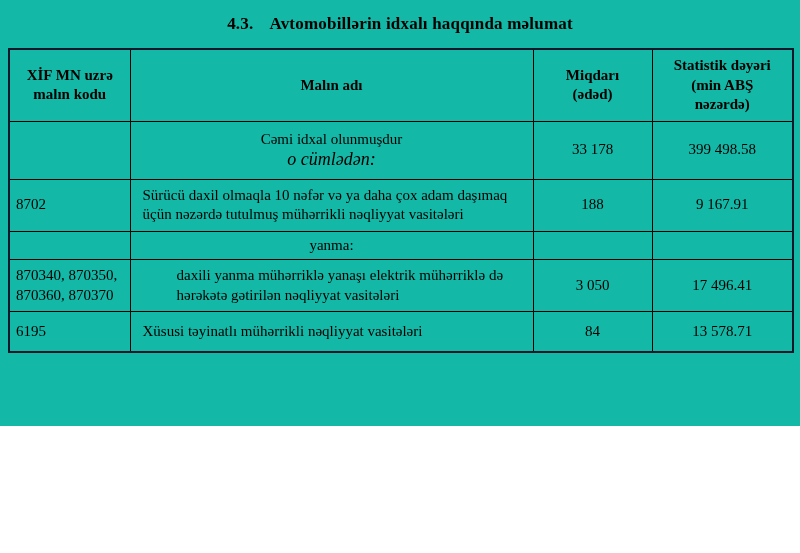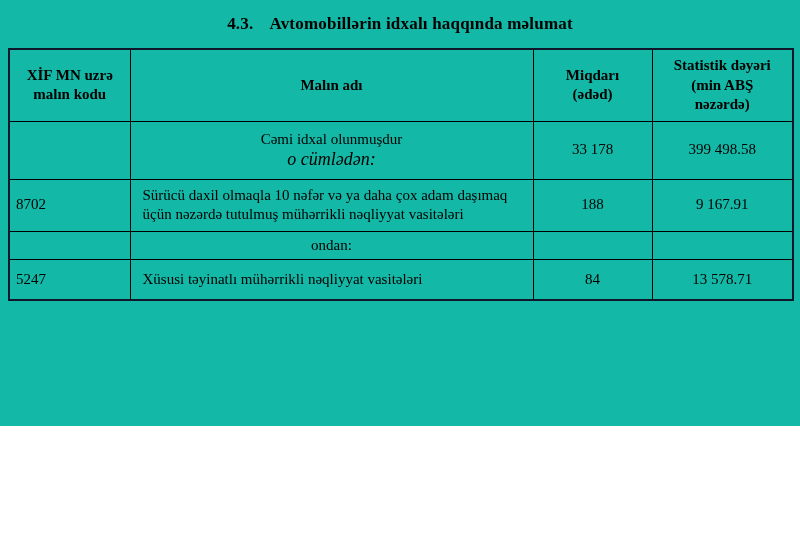--- a/index.html
+++ b/index.html
@@ -110,27 +110,35 @@
           <td class="cell-code">8702</td>
           <td class="cell-name align-left">
             <div class="name-main">Sürücü daxil olmaqla 10 nəfər və ya daha çox adam daşımaq üçün nəzərdə tutulmuş mühərrikli nəqliyyat vasitələri</div>
           </td>
           <td class="cell-qty">188</td>
           <td class="cell-val">9 167.91</td>
         </tr>
         <tr class="label">
           <td class="cell-code"></td>
           <td class="cell-name align-center">
-            <div class="name-main">ondan:</div>
+            <div class="name-main">yanma:</div>
           </td>
           <td class="cell-qty"></td>
           <td class="cell-val"></td>
         </tr>
         <tr class="normal">
-          <td class="cell-code">5247</td>
+          <td class="cell-code">870340, 870350, 870360, 870370</td>
+          <td class="cell-name align-indent">
+            <div class="name-main">daxili yanma mühərriklə yanaşı elektrik mühərriklə də hərəkətə gətirilən nəqliyyat vasitələri</div>
+          </td>
+          <td class="cell-qty">3 050</td>
+          <td class="cell-val">17 496.41</td>
+        </tr>
+        <tr class="normal">
+          <td class="cell-code">6195</td>
           <td class="cell-name align-left">
             <div class="name-main">Xüsusi təyinatlı mühərrikli nəqliyyat vasitələri</div>
           </td>
           <td class="cell-qty">84</td>
           <td class="cell-val">13 578.71</td>
         </tr>
       </tbody>
   </table>
 </div>
 

